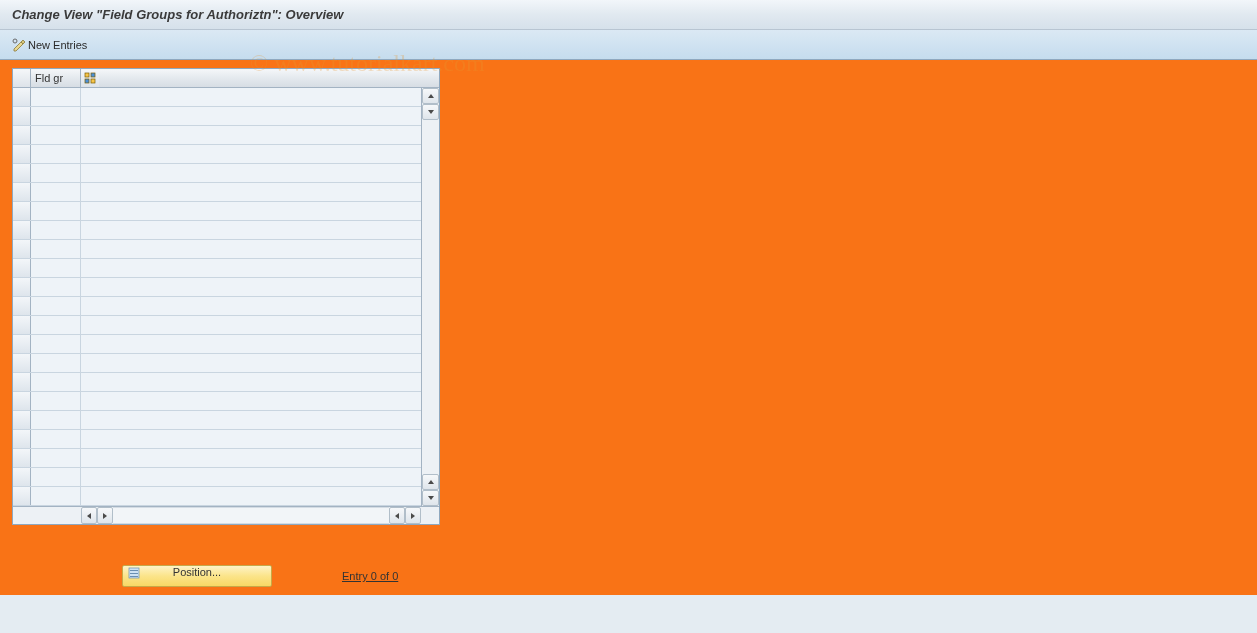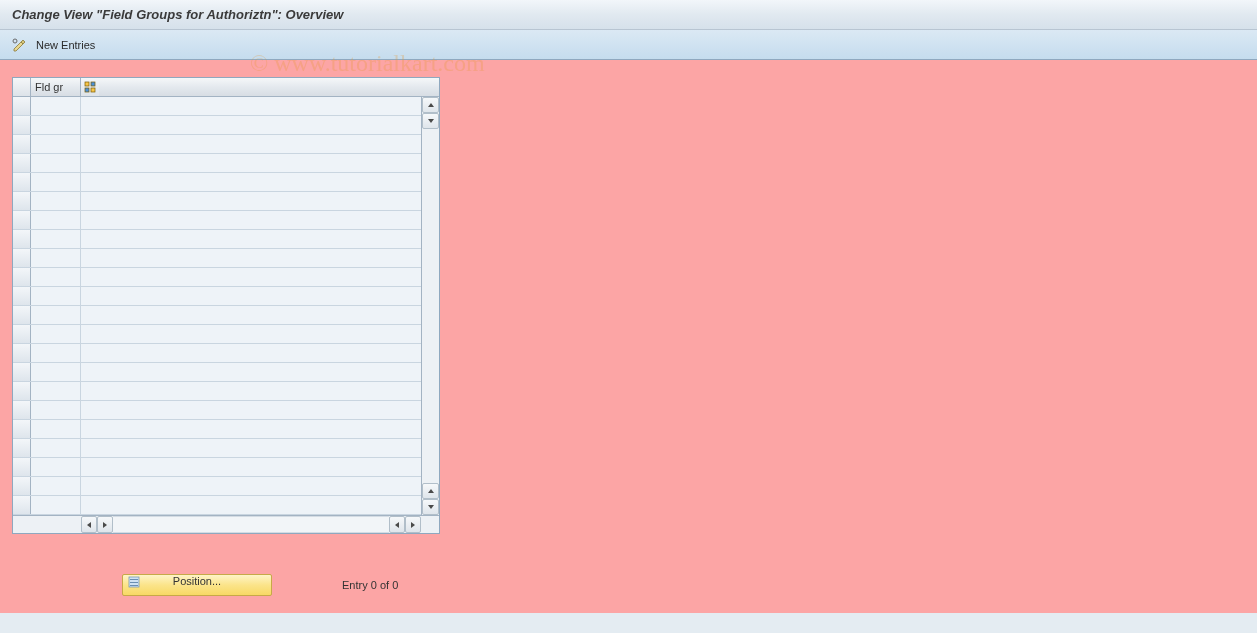--- a/index.html
+++ b/index.html
@@ -30,37 +30,36 @@
       font-size: 13px;
       color: #3a3a3a;
     }
     .toolbar {
       height: 30px;
       background: linear-gradient(to bottom, #dbe9f4 0%, #c5dcee 100%);
       border-bottom: 1px solid #8fa8bf;
       display: flex;
       align-items: center;
       padding: 0 12px;
-      gap: 8px;
     }
     .toolbar-icon {
       width: 16px;
       height: 16px;
       display: inline-flex;
       align-items: center;
       justify-content: center;
     }
     .toolbar-label {
       color: #2a2a2a;
       font-size: 11px;
       cursor: pointer;
     }
     .content-area {
-      padding: 17px 12px;
-      background: #fca5a5;
+      padding: 8px 12px;
+      background: #f97316;
     }
     .table-wrapper {
       width: 428px;
       border: 1px solid #8fa8bf;
       background: #eef3f8;
       position: relative;
     }
     .table-header-row {
       display: flex;
       background: linear-gradient(to bottom, #f5f7f9 0%, #e4e9ee 50%, #d7dde4 100%);
@@ -217,20 +216,21 @@
       left: 4px;
       width: 14px;
       height: 14px;
       display: flex;
       align-items: center;
       justify-content: center;
     }
     .entry-text {
       color: #333;
       font-size: 11px;
+      text-decoration: underline;
     }
     .watermark {
       position: absolute;
       top: 50px;
       left: 250px;
       color: rgba(230, 150, 50, 0.28);
       font-size: 24px;
       font-family: Georgia, serif;
       pointer-events: none;
       z-index: 100;

